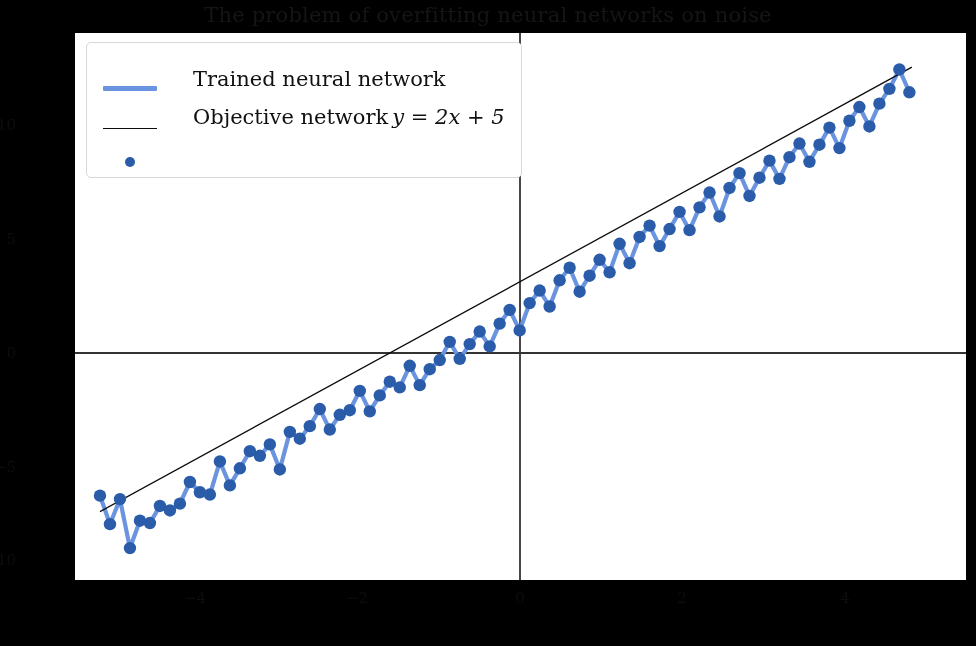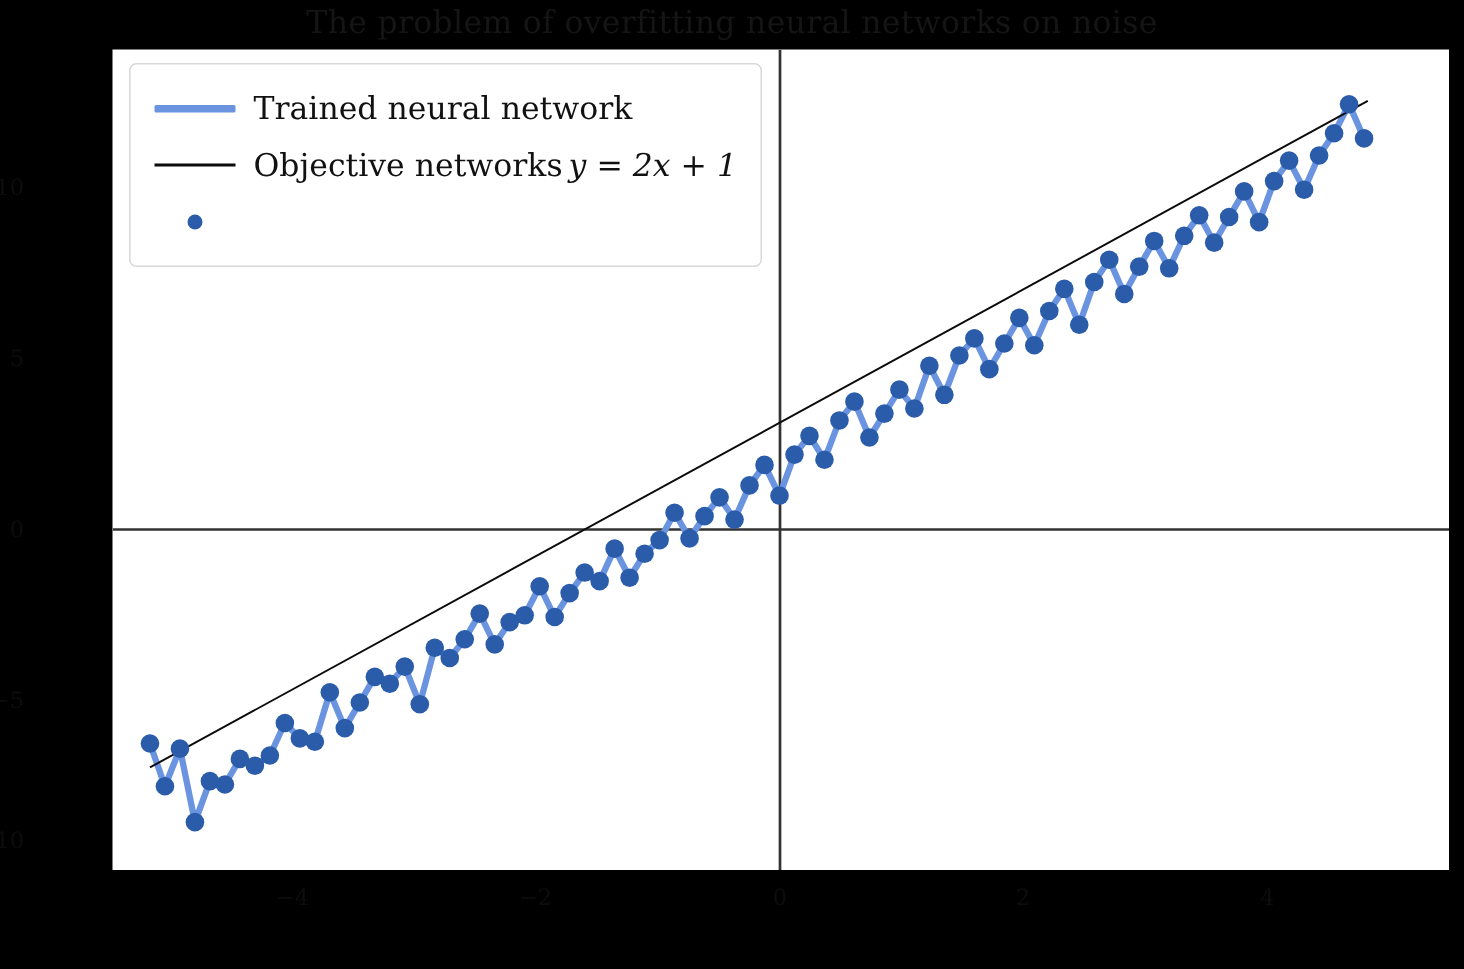--- a/index.html
+++ b/index.html
@@ -76,22 +76,23 @@
     position: absolute;
     left: 86px;
     top: 42px;
     background: #ffffff;
     border: 1px solid #d8d8d8;
     border-radius: 5px;
     padding: 10px 16px 10px 10px;
   }
   .legend-row {
     display: flex;
-    align-items: center;
+    align-items: flex-end;
     height: 38px;
+    gap: 24px;
   }
   .legend-key {
     width: 66px;
     display: flex;
     align-items: center;
     justify-content: center;
     flex: 0 0 66px;
   }
   .key-line-net {
     width: 54px;
@@ -241,21 +242,21 @@
     <div class="legend-row">
       <span class="legend-key">
           <span class="key-line-net"></span>
         </span>
       <span class="legend-label">Trained neural network</span>
     </div>
     <div class="legend-row">
       <span class="legend-key">
           <span class="key-line-obj"></span>
         </span>
-      <span class="legend-label"><span>Objective networks</span><span class="mathy">y = 2x + 1</span></span>
+      <span class="legend-label"><span>Objective network</span><span class="mathy">y = 2x + 5</span></span>
     </div>
     <div class="legend-row">
       <span class="legend-key">
           <span class="key-dot"></span>
         </span>
     </div>
   </div>
 
 </div>
 

